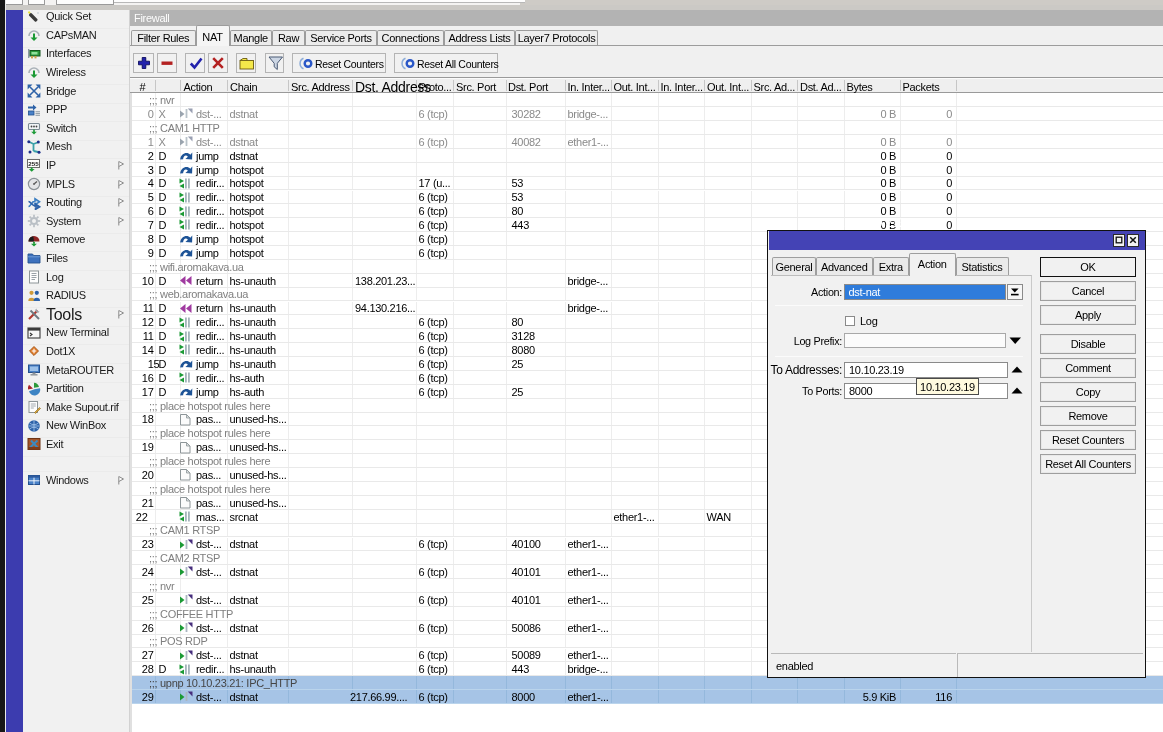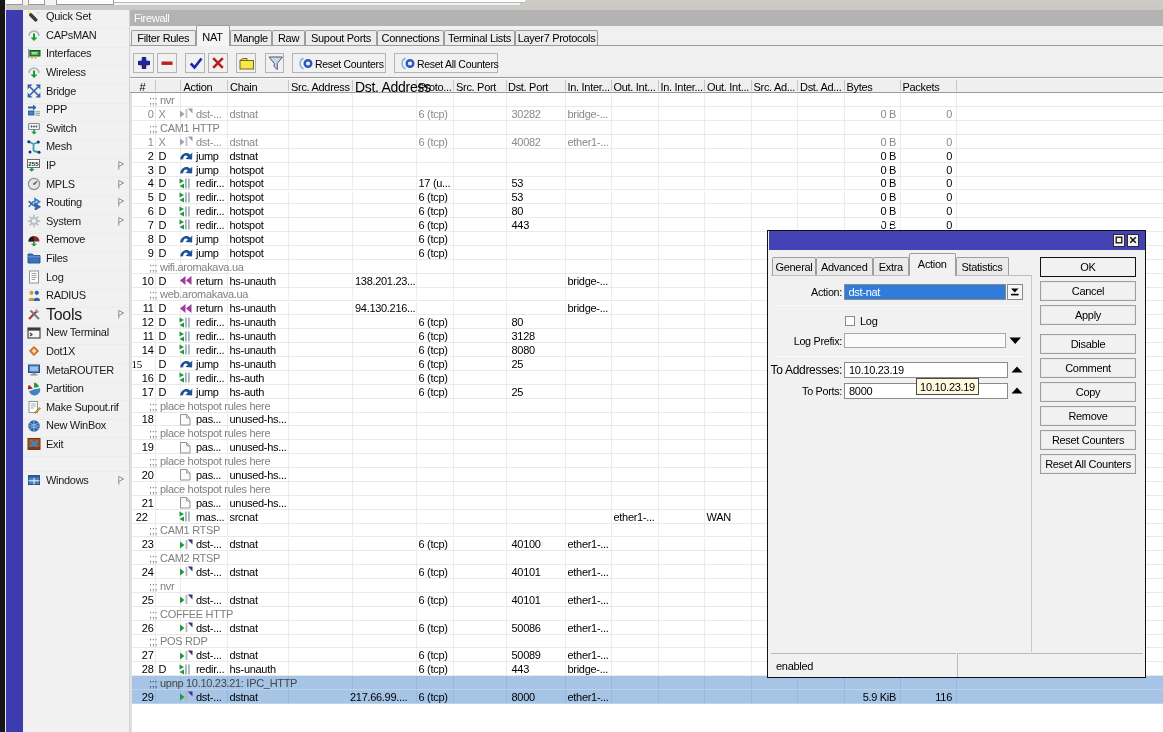--- a/index.html
+++ b/index.html
@@ -295,25 +295,25 @@
 <div style="left:130px;top:44.7px;width:1033px;height:1px;background:#9c9c9c;"></div>
 <div style="left:131px;top:29.8px;width:64.5px;height:14.9px;background:#ececec;border:1px solid #9c9c9c;border-bottom:none;border-radius:2px 2px 0 0;"></div>
 <div class="t" style="left:131px;top:31.5px;width:64.5px;text-align:center;color:#000;font-size:11px;">Filter Rules</div>
 <div style="left:195.5px;top:25px;width:34.0px;height:20.7px;background:#f5f5f5;border:1px solid #9c9c9c;border-bottom:none;border-radius:2px 2px 0 0;z-index:3;"></div>
 <div class="t" style="left:195.5px;top:31px;width:34.0px;text-align:center;color:#000;font-size:11px;z-index:4;">NAT</div>
 <div style="left:229.5px;top:29.8px;width:42.5px;height:14.9px;background:#ececec;border:1px solid #9c9c9c;border-bottom:none;border-radius:2px 2px 0 0;"></div>
 <div class="t" style="left:229.5px;top:31.5px;width:42.5px;text-align:center;color:#000;font-size:11px;">Mangle</div>
 <div style="left:272px;top:29.8px;width:33px;height:14.9px;background:#ececec;border:1px solid #9c9c9c;border-bottom:none;border-radius:2px 2px 0 0;"></div>
 <div class="t" style="left:272px;top:31.5px;width:33px;text-align:center;color:#000;font-size:11px;">Raw</div>
 <div style="left:305px;top:29.8px;width:72px;height:14.9px;background:#ececec;border:1px solid #9c9c9c;border-bottom:none;border-radius:2px 2px 0 0;"></div>
-<div class="t" style="left:305px;top:31.5px;width:72px;text-align:center;color:#000;font-size:11px;">Supout Ports</div>
+<div class="t" style="left:305px;top:31.5px;width:72px;text-align:center;color:#000;font-size:11px;">Service Ports</div>
 <div style="left:377px;top:29.8px;width:67px;height:14.9px;background:#ececec;border:1px solid #9c9c9c;border-bottom:none;border-radius:2px 2px 0 0;"></div>
 <div class="t" style="left:377px;top:31.5px;width:67px;text-align:center;color:#000;font-size:11px;">Connections</div>
 <div style="left:444px;top:29.8px;width:71px;height:14.9px;background:#ececec;border:1px solid #9c9c9c;border-bottom:none;border-radius:2px 2px 0 0;"></div>
-<div class="t" style="left:444px;top:31.5px;width:71px;text-align:center;color:#000;font-size:11px;">Terminal Lists</div>
+<div class="t" style="left:444px;top:31.5px;width:71px;text-align:center;color:#000;font-size:11px;">Address Lists</div>
 <div style="left:515px;top:29.8px;width:83px;height:14.9px;background:#ececec;border:1px solid #9c9c9c;border-bottom:none;border-radius:2px 2px 0 0;"></div>
 <div class="t" style="left:515px;top:31.5px;width:83px;text-align:center;color:#000;font-size:11px;">Layer7 Protocols</div>
 <div style="left:133px;top:53px;width:20.5px;height:19.5px;background:#f1f1f1;border:1px solid #b4b4b4;">
     <svg width="16" height="16" style="left:1.5px;top:1px">
       <path d="M6.2 2.5 h3.6 v3.7 h3.7 v3.6 h-3.7 v3.7 h-3.6 v-3.7 H2.5 V6.2 h3.7 z" fill="#2222ac" stroke="#000050" stroke-width="0.8"></path>
     </svg>
   </div>
 <div style="left:156.5px;top:53px;width:20.5px;height:19.5px;background:#f1f1f1;border:1px solid #b4b4b4;">
     <svg width="16" height="16" style="left:1.5px;top:1px">
       <rect x="2.5" y="6.5" width="11" height="3.4" fill="#b42222"></rect>
@@ -956,21 +956,21 @@
 <div style="left:505.5px;top:357.0px;width:1px;height:12.88px;background:#ededed;"></div>
 <div style="left:565px;top:357.0px;width:1px;height:12.88px;background:#ededed;"></div>
 <div style="left:611px;top:357.0px;width:1px;height:12.88px;background:#ededed;"></div>
 <div style="left:658px;top:357.0px;width:1px;height:12.88px;background:#ededed;"></div>
 <div style="left:704px;top:357.0px;width:1px;height:12.88px;background:#ededed;"></div>
 <div style="left:751px;top:357.0px;width:1px;height:12.88px;background:#ededed;"></div>
 <div style="left:797px;top:357.0px;width:1px;height:12.88px;background:#ededed;"></div>
 <div style="left:844px;top:357.0px;width:1px;height:12.88px;background:#ededed;"></div>
 <div style="left:900px;top:357.0px;width:1px;height:12.88px;background:#ededed;"></div>
 <div style="left:955.5px;top:357.0px;width:1px;height:12.88px;background:#ededed;"></div>
-<div class="t" style="left:131.5px;top:357.8px;width:44px;text-align:left;color:#000;font-size:11px;z-index:2;font-family:Liberation Serif, serif;">15</div>
+<div class="t" style="left:131.5px;top:357.8px;width:44px;text-align:center;color:#000;font-size:11px;z-index:2;">15</div>
 <div class="t" style="left:158.5px;top:357.8px;color:#000;font-size:11px;z-index:2;">D</div>
 <div style="left:179px;top:358.2px;width:14px;height:11px;z-index:2;">
     <svg width="14" height="11" style="position:absolute;left:0;top:0">
       <path d="M1.2 9.5 C1.5 3.6,8.2 0.8,11.3 4.8 L13.3 2.6 L13.1 9.6 L6.4 9.1 L8.9 6.7 C7.2 4.4,4.4 5.3,4.1 9.3 Z" fill="#1d5396"></path>
     </svg>
   </div>
 <div class="t" style="left:196px;top:357.8px;color:#000;font-size:11px;z-index:2;">jump</div>
 <div class="t" style="left:229.5px;top:357.8px;color:#000;font-size:11px;z-index:2;">hs-unauth</div>
 <div class="t" style="left:418.5px;top:357.8px;color:#000;font-size:11px;z-index:2;">6 (tcp)</div>
 <div class="t" style="left:511.5px;top:357.8px;color:#000;font-size:11px;z-index:2;">25</div>

